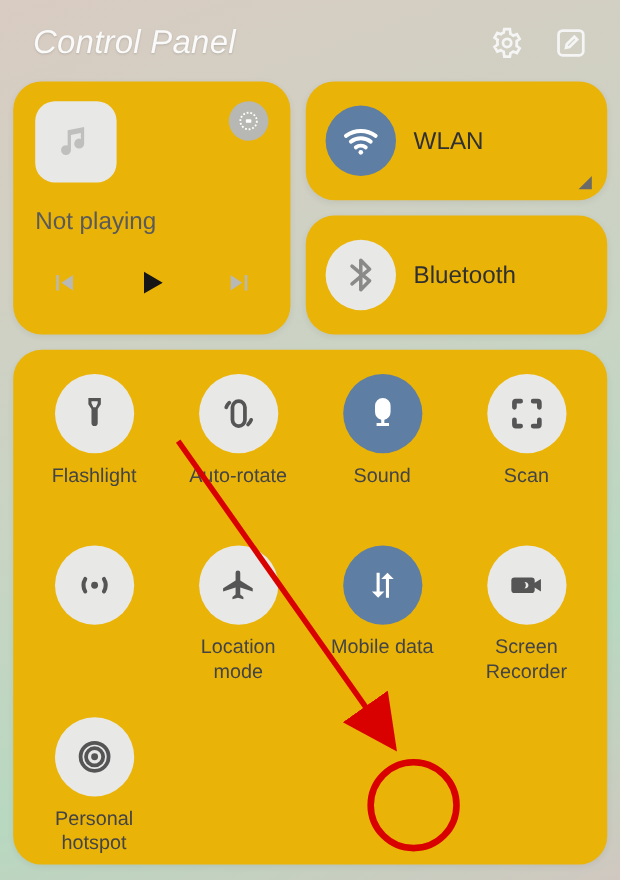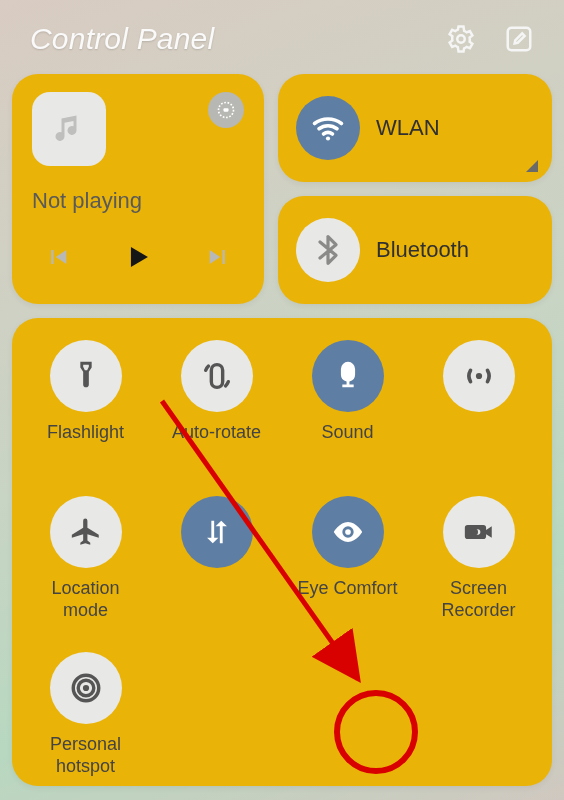--- a/index.html
+++ b/index.html
@@ -209,20 +209,28 @@
       <div class="toggle">
         <div class="t-circle t-on">
           <svg viewBox="0 0 24 24" width="34" height="34" fill="currentColor">
             <path d="M12 2a5 5 0 0 0-5 5v4a5 5 0 0 0 4 4.9V18H8v2h8v-2h-3v-2.1a5 5 0 0 0 4-4.9V7a5 5 0 0 0-5-5z"></path>
           </svg>
         </div>
         <div class="t-label">Sound</div>
       </div>
       <div class="toggle">
         <div class="t-circle t-off">
+          <svg viewBox="0 0 24 24" width="34" height="34" fill="none" stroke="currentColor" stroke-width="3" stroke-linecap="round">
+            <path d="M4 8V5a1 1 0 0 1 1-1h3M20 8V5a1 1 0 0 0-1-1h-3M4 16v3a1 1 0 0 0 1 1h3M20 16v3a1 1 0 0 1-1 1h-3"></path>
+          </svg>
+        </div>
+        <div class="t-label">Scan</div>
+      </div>
+      <div class="toggle">
+        <div class="t-circle t-off">
           <svg viewBox="0 0 24 24" width="34" height="34" fill="none" stroke="currentColor" stroke-width="2.6" stroke-linecap="round">
             <circle cx="12" cy="12" r="2.2" fill="currentColor" stroke="none"></circle>
             <path d="M6 8a8 8 0 0 0 0 8M18 8a8 8 0 0 1 0 8"></path>
           </svg>
         </div>
       </div>
       <div class="toggle">
         <div class="t-circle t-off">
           <svg viewBox="0 0 24 24" width="34" height="34" fill="currentColor">
             <path d="M21 14l-8-5V4a1.5 1.5 0 0 0-3 0v5l-8 5v2l8-2.5V18l-2 1.5V21l3.5-1 3.5 1v-1.5L13 18v-4.5l8 2.5v-2z"></path>
@@ -230,28 +238,21 @@
         </div>
         <div class="t-label">Location
 mode</div>
       </div>
       <div class="toggle">
         <div class="t-circle t-on">
           <svg viewBox="0 0 24 24" width="34" height="34" fill="currentColor">
             <path d="M8 4v12H5l4 4 4-4h-3V4H8zm8 16V8h3l-4-4-4 4h3v12h2z"></path>
           </svg>
         </div>
-      </div>
-      <div class="toggle">
-        <div class="t-circle t-on">
-          <svg viewBox="0 0 24 24" width="34" height="34" fill="currentColor">
-            <path d="M12 5C6 5 2 12 2 12s4 7 10 7 10-7 10-7-4-7-10-7zm0 11a4 4 0 1 1 0-8 4 4 0 0 1 0 8zm0-6a2 2 0 1 0 0 4 2 2 0 0 0 0-4z"></path>
-          </svg>
-        </div>
-        <div class="t-label">Eye Comfort</div>
+        <div class="t-label">Mobile data</div>
       </div>
       <div class="toggle">
         <div class="t-circle t-off">
           <svg viewBox="0 0 24 24" width="34" height="34" fill="currentColor">
             <path d="M4 7h11a2 2 0 0 1 2 2v1.5l4-2.5v8l-4-2.5V15a2 2 0 0 1-2 2H4a2 2 0 0 1-2-2V9a2 2 0 0 1 2-2zm5 5a2 2 0 1 0 0-0.01z"></path>
             <circle cx="9" cy="12" r="2.3"></circle>
           </svg>
         </div>
         <div class="t-label">Screen
 Recorder</div>

